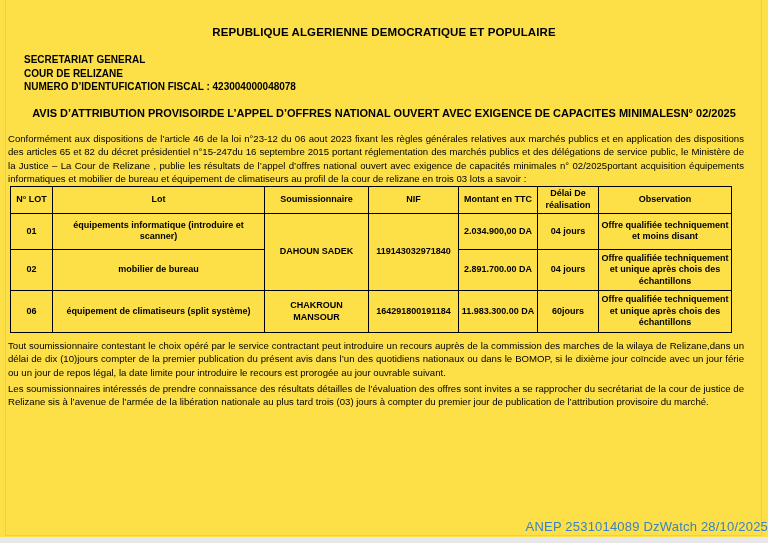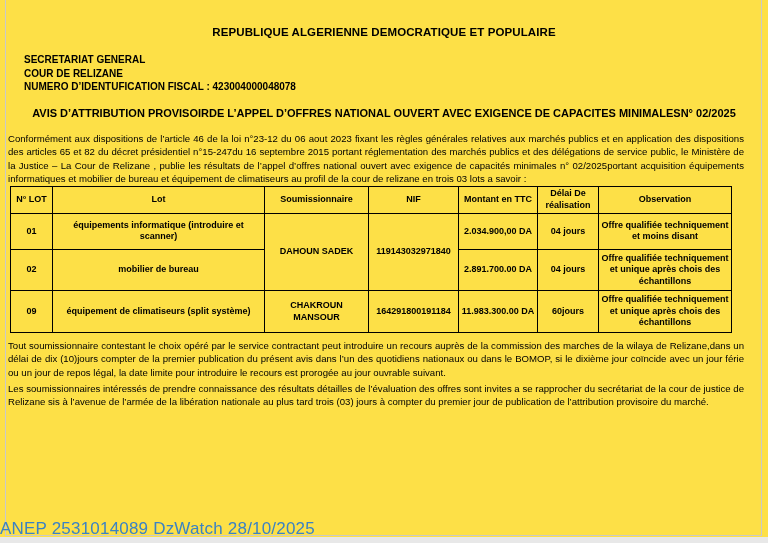--- a/index.html
+++ b/index.html
@@ -123,23 +123,23 @@
   .col-obs    { width: 133px; }
 
   #closing-para-1 { margin-top: 6px; }
   #closing-para-2 { margin-top: 2px; }
 
   #footer-line {
     position: absolute;
     left: 0;
     top: 519px;
     width: 768px;
-    text-align: left;
+    text-align: right;
     color: #3b82c4;
-    font-size: 17px;
+    font-size: 13px;
     letter-spacing: 0.2px;
   }
 </style>
 </head>
 <body>
 
 <div id="page">
 
   <div id="page-frame"></div>
 
@@ -190,21 +190,21 @@
           <td>Offre qualifiée techniquement  et moins disant</td>
         </tr>
         <tr>
           <td>02</td>
           <td class="lot-desc">mobilier de bureau</td>
           <td>2.891.700.00 DA</td>
           <td>04 jours</td>
           <td>Offre qualifiée techniquement  et unique après chois des échantillons</td>
         </tr>
         <tr>
-          <td>09</td>
+          <td>06</td>
           <td class="lot-desc">équipement de climatiseurs (split système)</td>
           <td>CHAKROUN MANSOUR</td>
           <td>164291800191184</td>
           <td>11.983.300.00 DA</td>
           <td>60jours</td>
           <td>Offre qualifiée techniquement  et unique après chois des échantillons</td>
         </tr>
       </tbody>
     </table>
 

